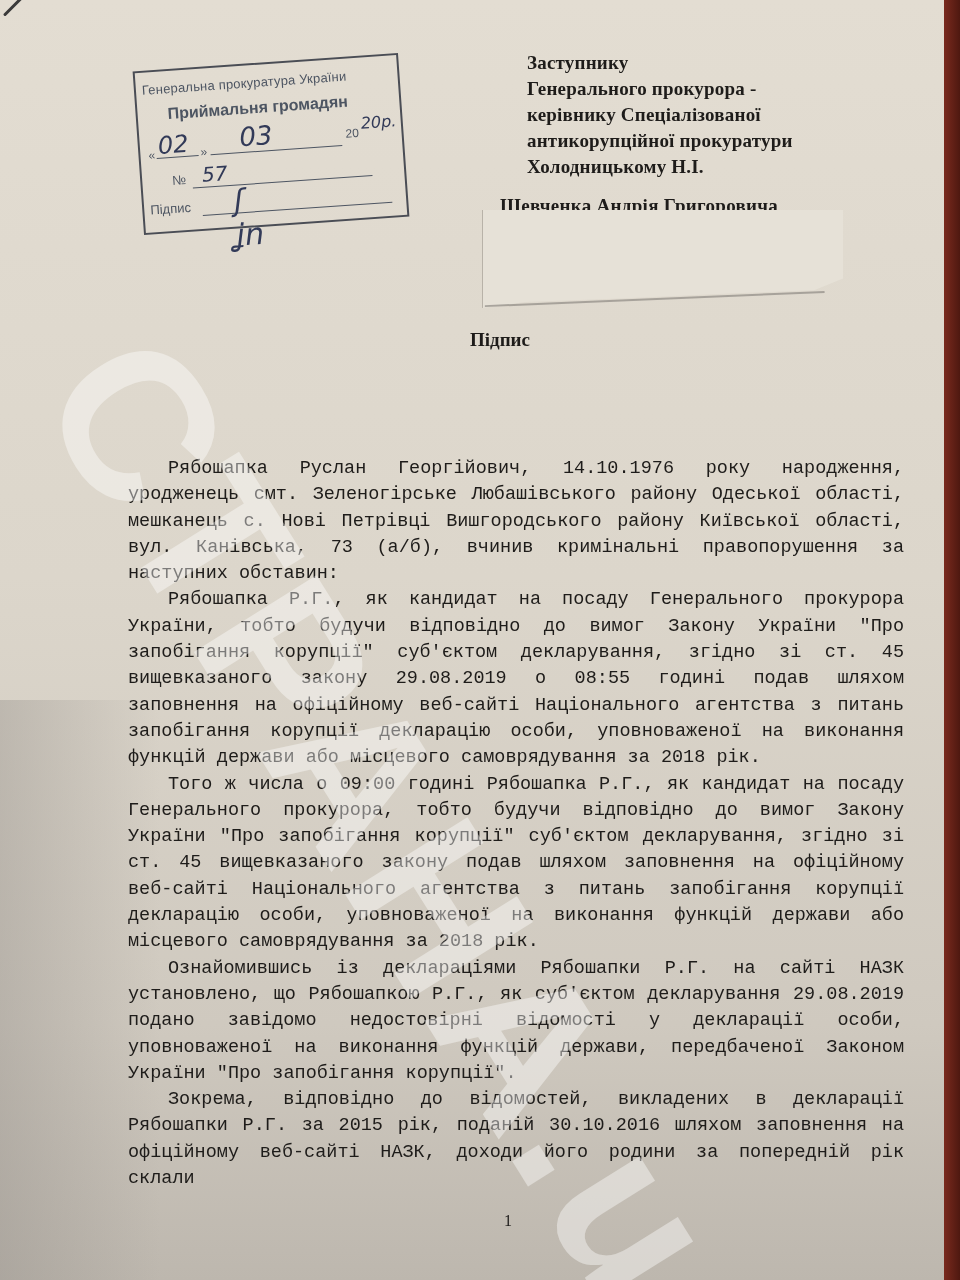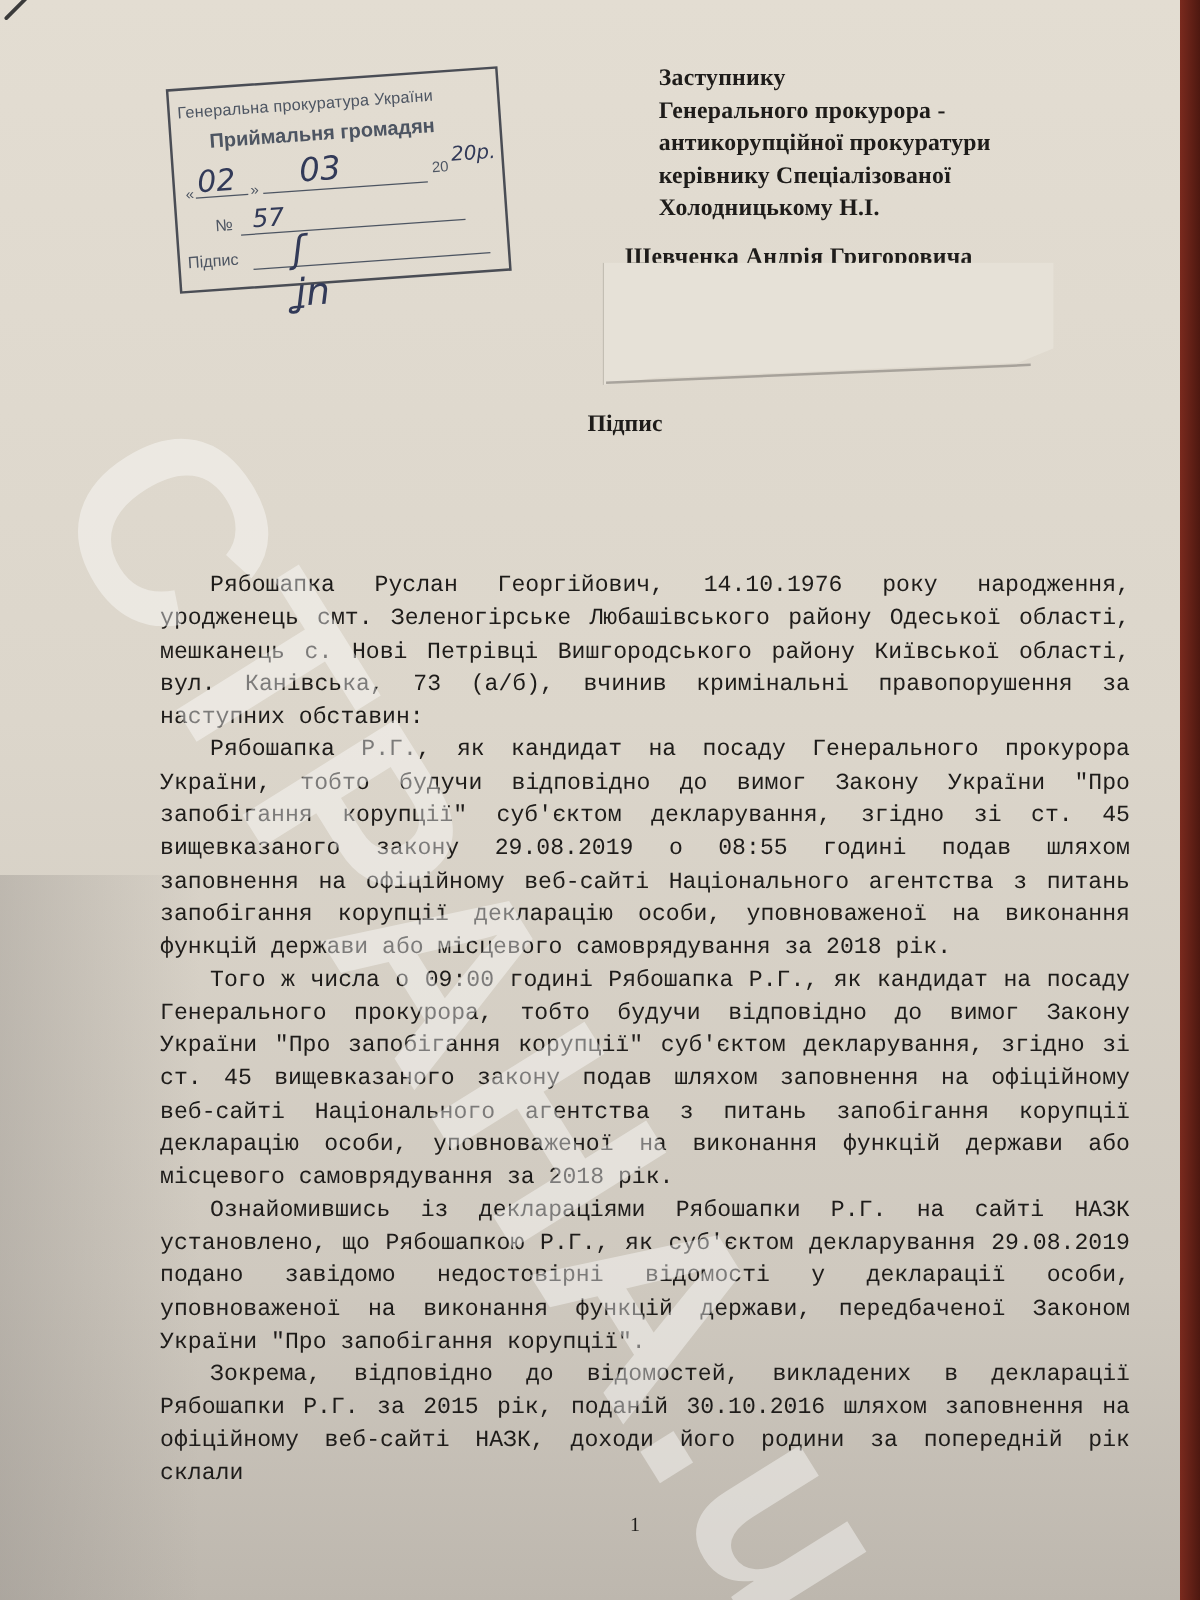--- a/index.html
+++ b/index.html
@@ -120,22 +120,22 @@
   <div class="sig-row">
     <span>Підпис</span>
     <span class="line" style="left:52px;top:16px;width:190px;"></span>
     <span class="hand" style="left:84px;top:-14px;font-size:30px;">ʃ ʝn</span>
   </div>
 </div>
 
 <div class="addressee">
   <div>Заступнику</div>
   <div>Генерального прокурора -</div>
+  <div>керівнику Спеціалізованої</div>
   <div>антикорупційної прокуратури</div>
-  <div>керівнику Спеціалізованої</div>
   <div>Холодницькому Н.І.</div>
 </div>
 <div class="sender">Шевченка Андрія Григоровича</div>
 <div class="redaction"></div>
 <div class="redaction-edge"></div>
 
 <div class="title-block">
   <div>Підпис</div>
 </div>
 

